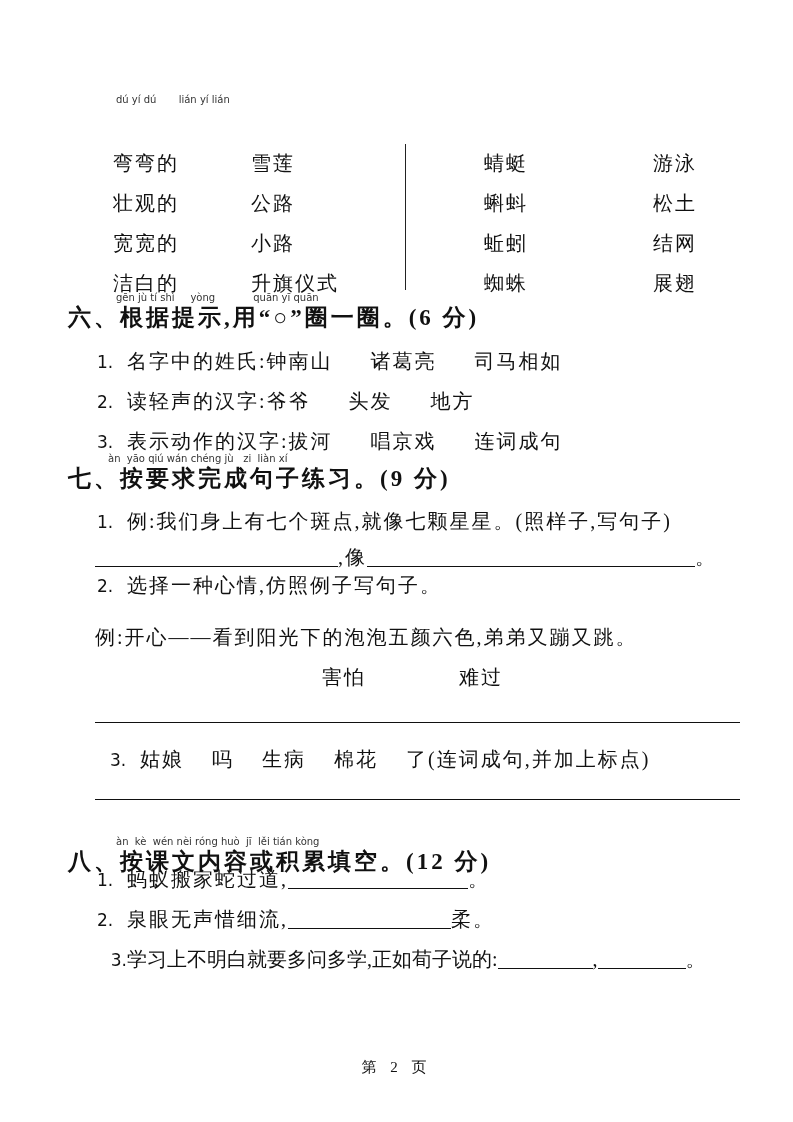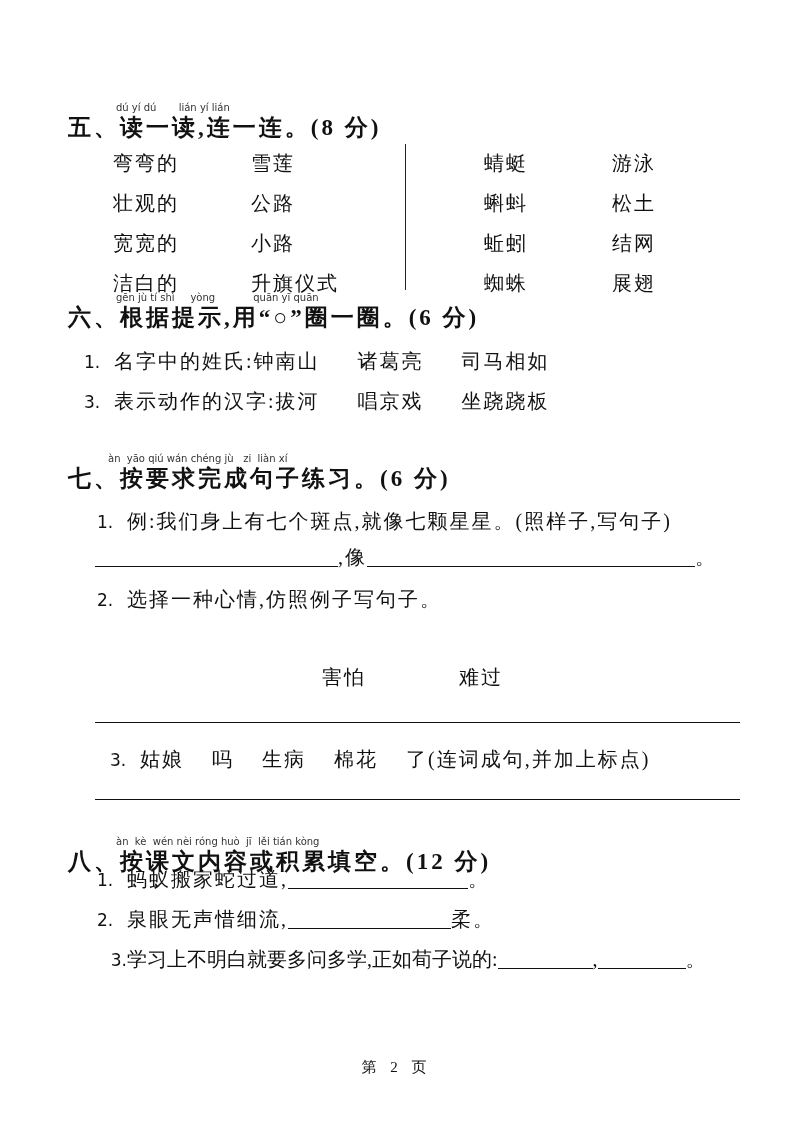--- a/index.html
+++ b/index.html
@@ -20,44 +20,43 @@
     line-height:28px;white-space:nowrap;
   }
   .cn{font-size:20px;letter-spacing:2px;}
   .line{position:absolute;white-space:nowrap;line-height:26px;}
   .num{display:inline-block;width:30px;letter-spacing:0;
        font-family:"DejaVu Sans",sans-serif;font-size:17px;}
   .match{position:absolute;left:0;top:150px;width:100%;height:150px;}
   .mcol{position:absolute;top:0;}
   .mcell{height:26px;line-height:26px;margin-bottom:14px;white-space:nowrap;}
   .vline{position:absolute;left:405px;top:-6px;height:146px;border-left:1.6px solid #222;}
-  .qlist{position:absolute;left:84px;}
+  .qlist{position:absolute;left:97px;}
   .qitem{height:26px;line-height:26px;margin-bottom:14px;white-space:nowrap;}
   .opt{margin-right:38px;}
   .word{margin-right:28px;}
   .blank{
     display:inline-block;height:1.05em;margin-bottom:-3px;
     border-bottom:1.6px solid #111;
   }
   .rule{position:absolute;left:95px;width:645px;border-top:1.6px solid #111;}
   .emotion{margin-right:93px;}
   .tight{letter-spacing:0;text-align:right;}
   .footer{
     position:absolute;top:1058px;left:0;width:100%;
     text-align:center;font-size:15px;letter-spacing:5px;
   }
 </style>
 </head>
 <body>
 
 <div class="page">
 
-  <div class="header" style="top:102px">
+  <div class="header" style="top:94px">
     <div class="pinyin" style="margin-left:48px">dú yí dú       lián yí lián</div>
-    <div class="htitle">五、读一读,连一连。(8 分)</div>
   </div>
 
   <div class="match">
     <div class="mcol cn" style="left:251px">
       <div class="mcell">雪莲</div>
       <div class="mcell">公路</div>
       <div class="mcell">小路</div>
       <div class="mcell">升旗仪式</div>
     </div>
     <div class="mcol cn" style="left:113px">
@@ -66,59 +65,63 @@
       <div class="mcell">宽宽的</div>
       <div class="mcell">洁白的</div>
     </div>
     <div class="vline"></div>
     <div class="mcol cn" style="left:484px">
       <div class="mcell">蜻蜓</div>
       <div class="mcell">蝌蚪</div>
       <div class="mcell">蚯蚓</div>
       <div class="mcell">蜘蛛</div>
     </div>
-    <div class="mcol cn" style="left:612px">
+    <div class="mcol cn" style="left:653px">
       <div class="mcell">游泳</div>
       <div class="mcell">松土</div>
       <div class="mcell">结网</div>
       <div class="mcell">展翅</div>
     </div>
   </div>
 
   <div class="header" style="top:292px">
     <div class="pinyin" style="margin-left:48px">gēn jù tí shì     yòng            quān yī quān</div>
     <div class="htitle">六、根据提示,用“○”圈一圈。(6 分)</div>
   </div>
 
   <div class="qlist" style="top:348px">
     <div class="qitem cn">
       <span class="num">1.</span><span>名字中的姓氏:</span><span class="opt">钟南山</span><span class="opt">诸葛亮</span><span>司马相如</span>
     </div>
     <div class="qitem cn">
-      <span class="num">3.</span><span>表示动作的汉字:</span><span class="opt">拔河</span><span class="opt">唱京戏</span><span>坐跷跷板</span>
+      <span class="num">2.</span><span>读轻声的汉字:</span><span class="opt">爷爷</span><span class="opt">头发</span><span>地方</span>
+    </div>
+    <div class="qitem cn">
+      <span class="num">3.</span><span>表示动作的汉字:</span><span class="opt">拔河</span><span class="opt">唱京戏</span><span>连词成句</span>
     </div>
   </div>
 
   <div class="header" style="top:453px">
     <div class="pinyin" style="margin-left:40px">àn  yāo qiú wán chéng jù   zi  liàn xí</div>
-    <div class="htitle">七、按要求完成句子练习。(6 分)</div>
+    <div class="htitle">七、按要求完成句子练习。(9 分)</div>
   </div>
 
   <div class="line cn" style="left:97px;top:508px">
     <span class="num">1.</span><span>例:我们身上有七个斑点,就像七颗星星。(照样子,写句子)</span>
   </div>
 
   <div class="line cn" style="left:95px;top:544px">
     <span class="blank" style="width:243px"></span><span>,像</span><span class="blank" style="width:328px"></span><span>。</span>
   </div>
 
-  <div class="line cn" style="left:97px;top:586px">
+  <div class="line cn" style="left:97px;top:572px">
     <span class="num">2.</span><span>选择一种心情,仿照例子写句子。</span>
   </div>
 
+  <div class="line cn" style="left:95px;top:624px">例:开心——看到阳光下的泡泡五颜六色,弟弟又蹦又跳。</div>
 
   <div class="line cn" style="left:322px;top:664px">
     <span class="emotion">害怕</span><span>难过</span>
   </div>
 
   <div class="rule" style="top:722px"></div>
 
   <div class="line cn" style="left:110px;top:746px">
     <span class="num">3.</span><span class="word">姑娘</span><span class="word">吗</span><span class="word">生病</span><span class="word">棉花</span><span>了</span><span>(连词成句,并加上标点)</span>
   </div>

